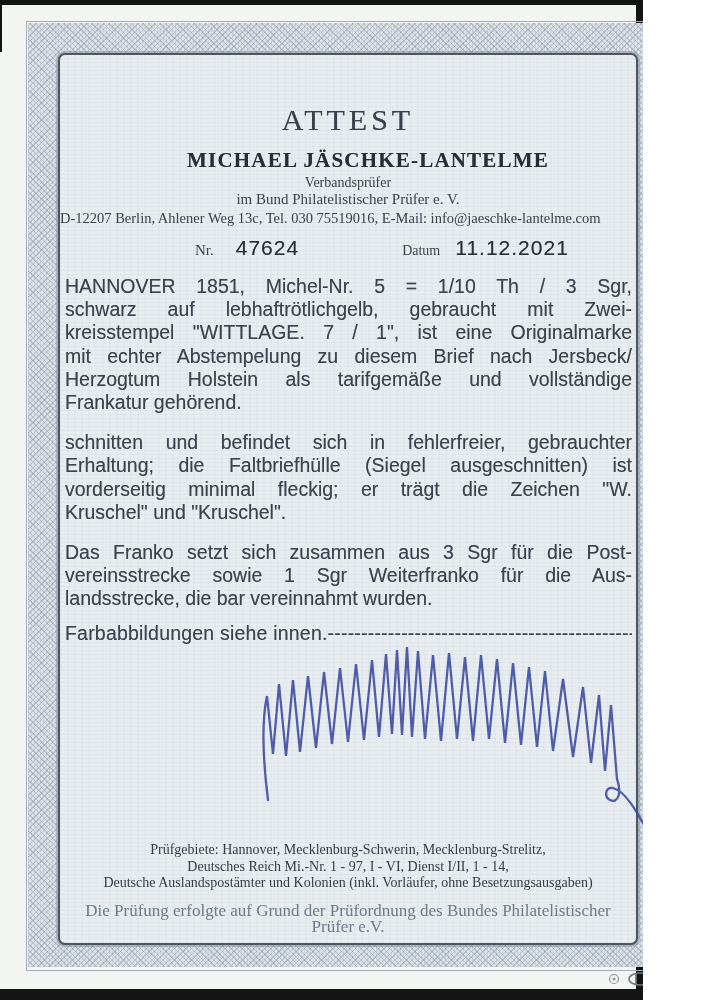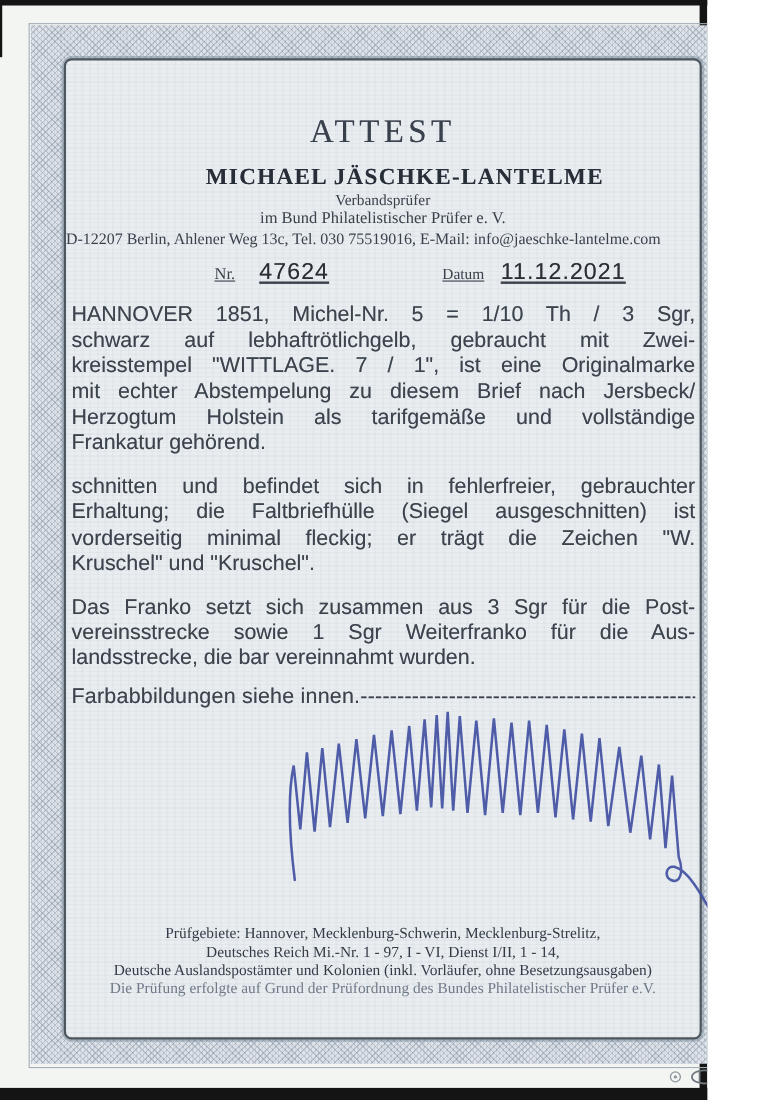--- a/index.html
+++ b/index.html
@@ -35,40 +35,40 @@
            color:#2e3742;}
 
   .title{margin-top:50px;text-align:center;font-size:30px;line-height:30px;
          letter-spacing:4px;color:#39414d;text-shadow:0 0 .6px rgba(60,70,85,.6);}
   .name{margin-top:14px;text-align:center;font-size:21px;line-height:22px;font-weight:bold;
         letter-spacing:1.2px;color:#272e38;text-shadow:0 0 .5px rgba(50,60,75,.55);padding-left:40px;}
   .role{margin-top:4px;text-align:center;font-size:14px;line-height:15px;color:#3a414b;}
   .assoc{margin-top:1px;text-align:center;font-size:15px;line-height:16px;color:#3a414b;}
   .contact{margin-top:3px;text-align:left;font-size:14.5px;line-height:16px;color:#3a414b;}
 
-  .numrow{margin-top:10px;display:flex;align-items:baseline;font-size:15px;color:#3a414b;text-decoration:underline;}
+  .numrow{margin-top:10px;display:flex;align-items:baseline;font-size:15px;color:#3a414b;}
   .numrow .lbl-nr{margin-left:135px;}
   .numrow .val{font-family:"Liberation Sans",sans-serif;font-size:21px;color:#2b2f35;
                letter-spacing:1px;text-shadow:0 0 .5px rgba(45,50,60,.5);}
   .numrow .v-nr{margin-left:22px;}
   .numrow .lbl-datum{margin-left:103px;font-size:14px;}
   .numrow .v-date{margin-left:15px;}
 
   .bodytext{margin:15px 4px 0 5px;font-family:"Liberation Sans",sans-serif;
             font-size:19.5px;color:#3c434c;text-shadow:0 0 .5px rgba(70,80,95,.5);}
   .para{margin-bottom:17px;}
   .bline{line-height:23.2px;text-align:justify;text-align-last:justify;white-space:nowrap;}
   .bline.short{text-align-last:left;}
   .colornote{line-height:23.2px;margin-top:-6px;letter-spacing:.2px;white-space:nowrap;overflow:hidden;}
 
   .sig{position:absolute;left:238px;top:642px;width:430px;height:200px;}
 
   .footer{position:absolute;left:2px;right:2px;top:787px;text-align:center;
           font-size:14px;line-height:16.5px;color:#333b46;}
-  .legal{font-size:14px;color:#6f7987;}
+  .legal{margin-top:11px;font-size:17px;color:#6f7987;}
 
   .scanmark{position:absolute;left:606px;top:970px;width:92px;height:18px;}
 </style>
 </head>
 <body>
 
 <div class="scan">
 
   <div class="edge edge-top"></div>
   <div class="edge edge-right"></div>

